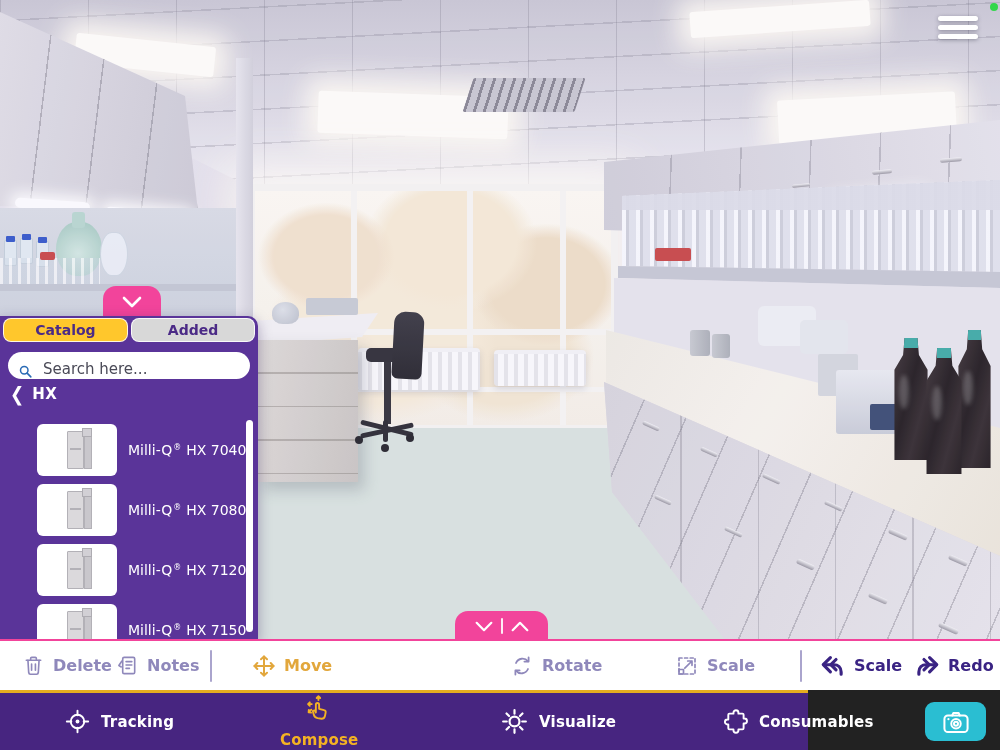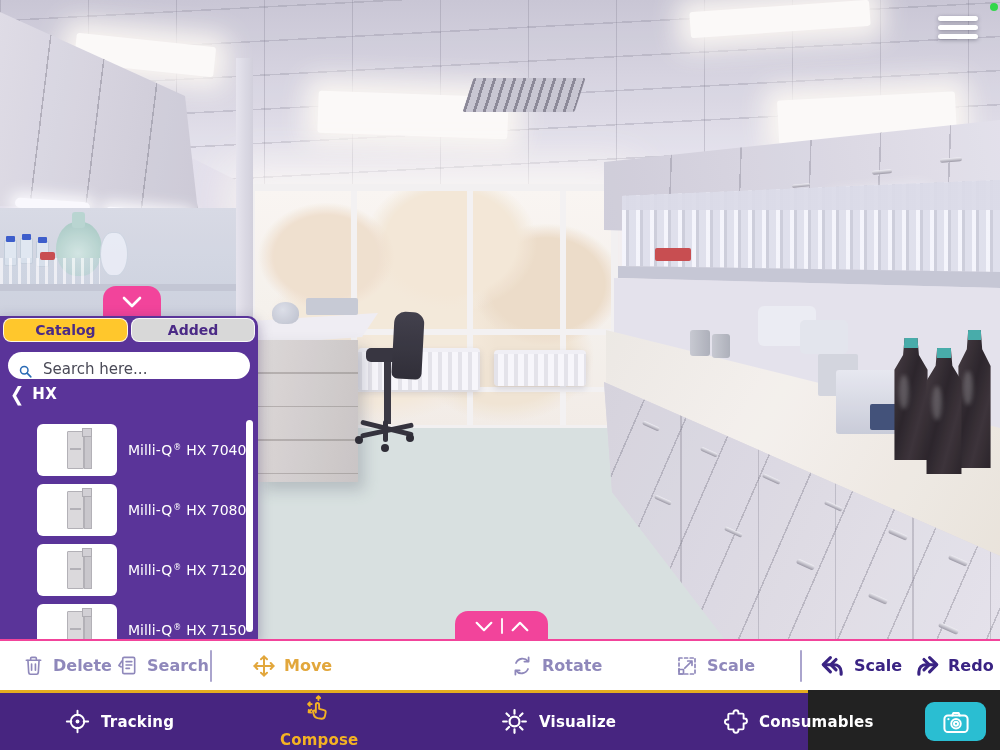--- a/index.html
+++ b/index.html
@@ -421,21 +421,21 @@
       </svg>
       <span>Delete</span>
     </div>
 
     <div class="tb-item" style="left:116px;">
       <svg width="23" height="23" viewBox="0 0 24 24" fill="none" stroke="currentColor" stroke-width="1.7" stroke-linecap="round" stroke-linejoin="round">
         <rect x="7" y="3.5" width="12.5" height="17" rx="1.5"></rect>
         <path d="M10.5 8h6M10.5 11.5h6M10.5 15h3.5"></path>
         <path d="M6 7.5L3 12l2.5 1.5"></path>
       </svg>
-      <span>Search</span>
+      <span>Notes</span>
     </div>
 
     <div class="tb-sep" style="left:210px;"></div>
 
     <div class="tb-item active" style="left:252px;">
       <svg width="24" height="24" viewBox="0 0 24 24" fill="none" stroke="currentColor" stroke-width="2" stroke-linecap="round" stroke-linejoin="round">
         <path d="M12 2.5v19M2.5 12h19"></path>
         <path d="M9 5.3L12 2.5l3 2.8M9 18.7l3 2.8 3-2.8M5.3 9L2.5 12l2.8 3M18.7 9l2.8 3-2.8 3"></path>
       </svg>
       <span>Move</span>

